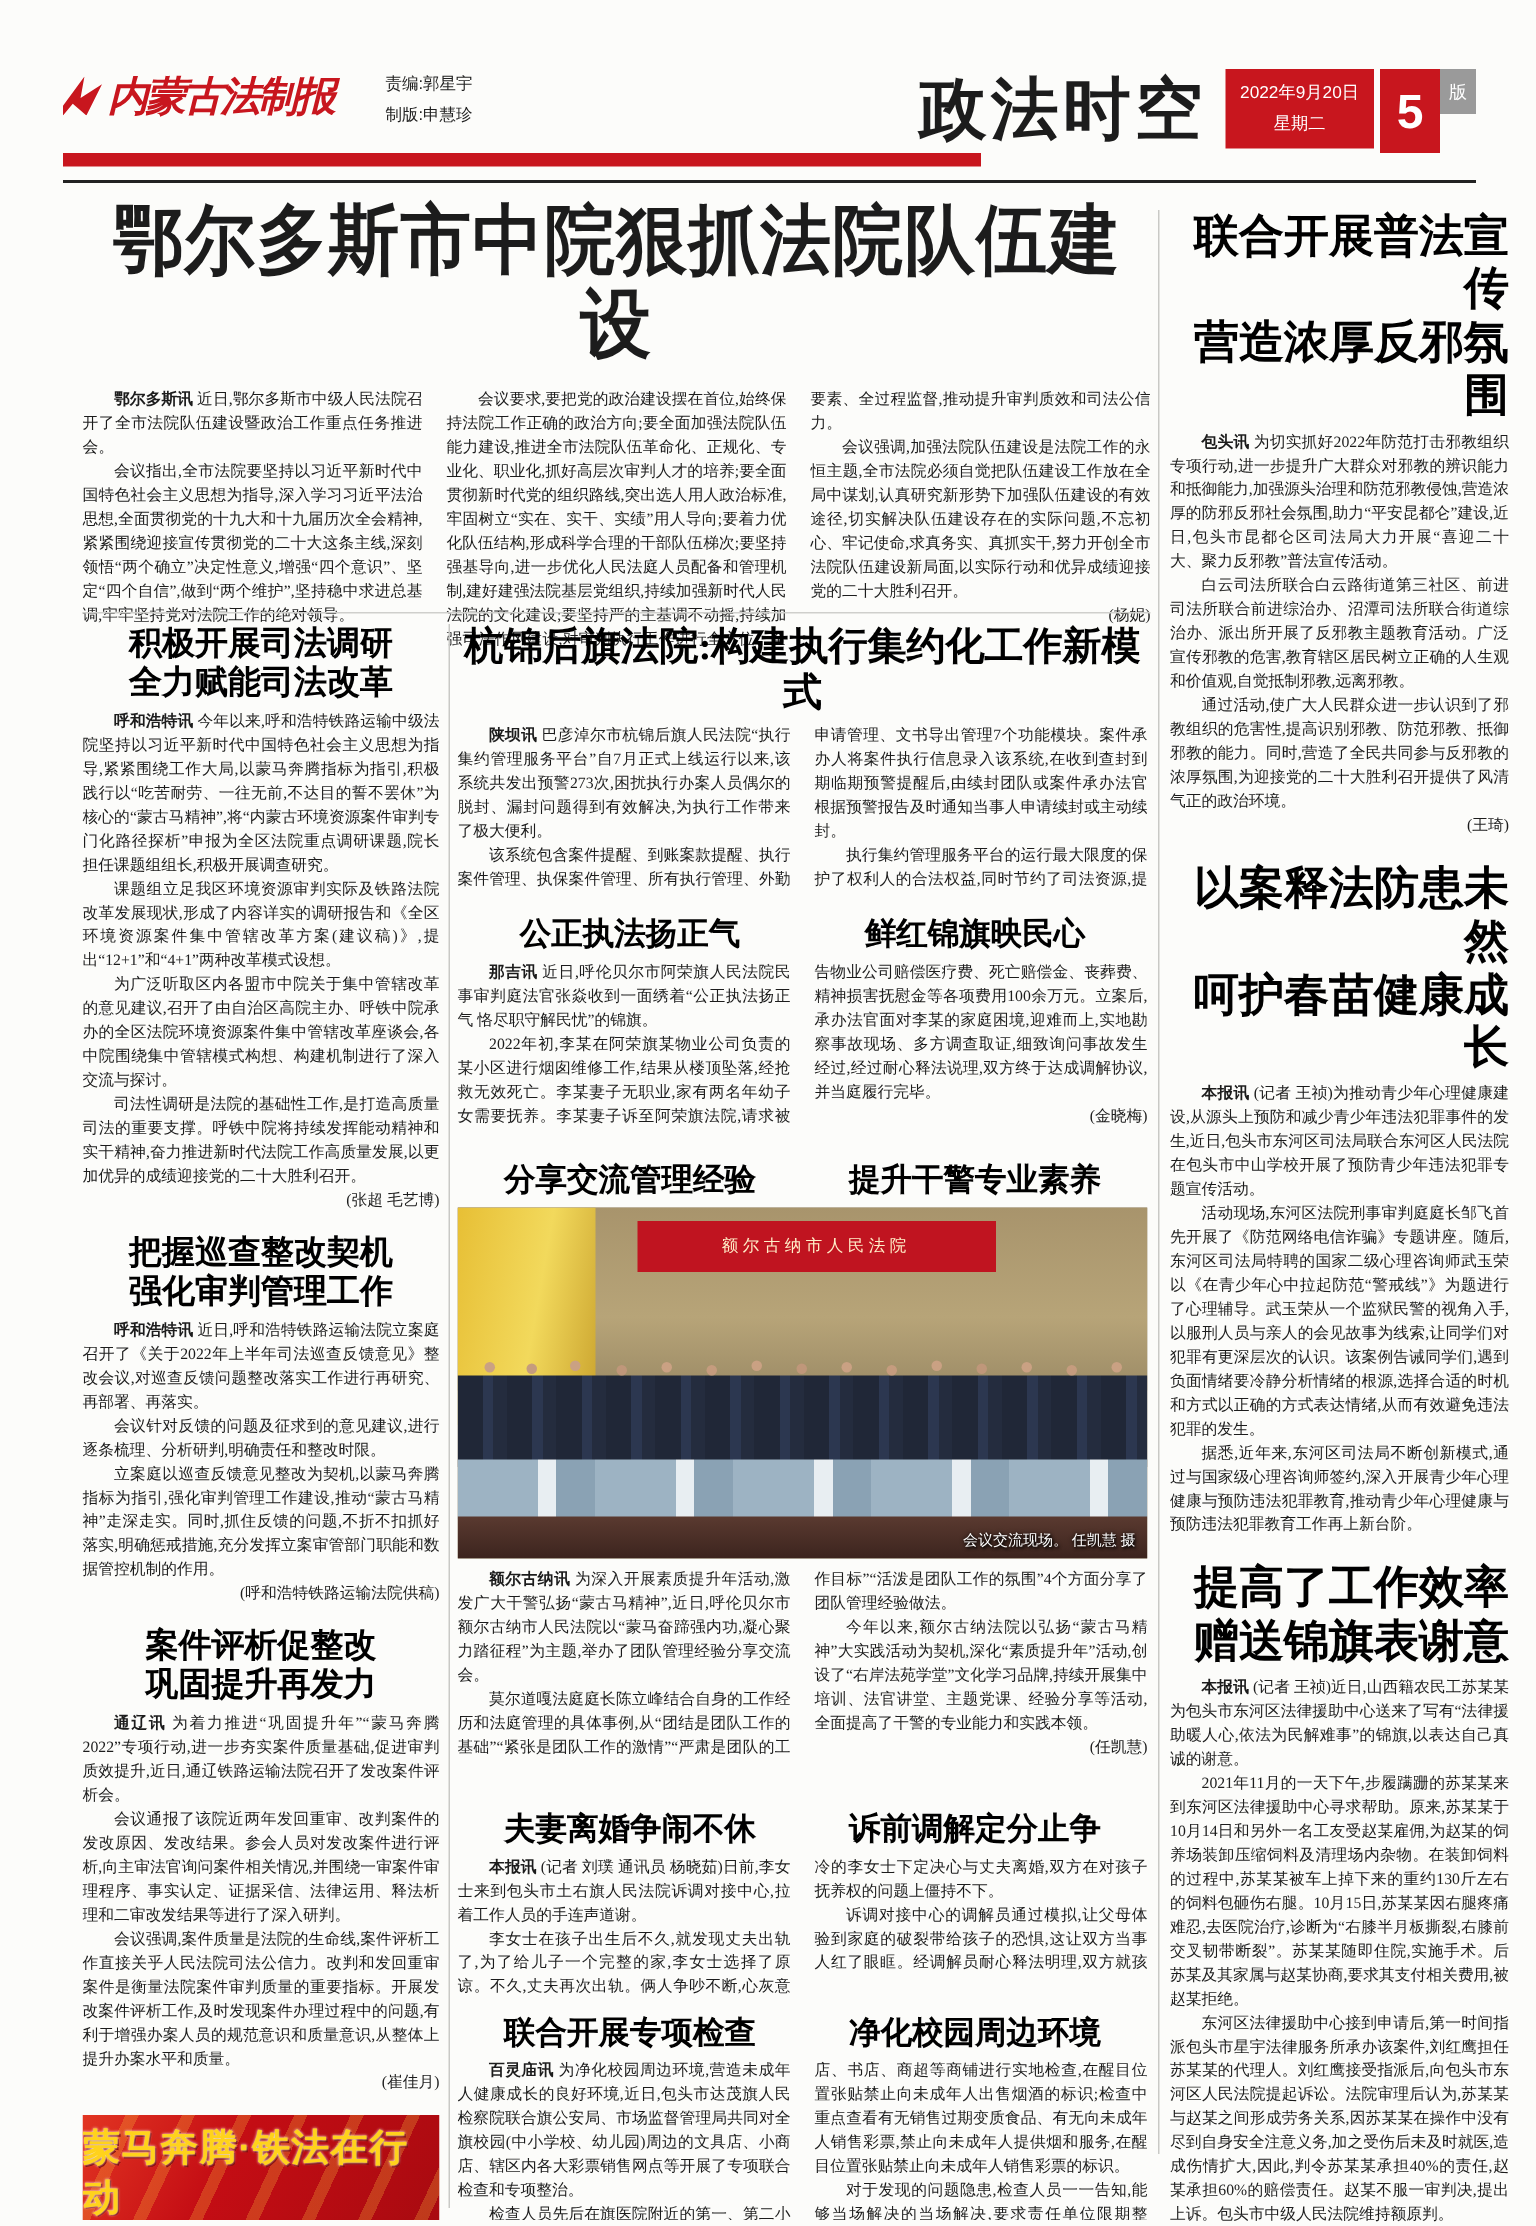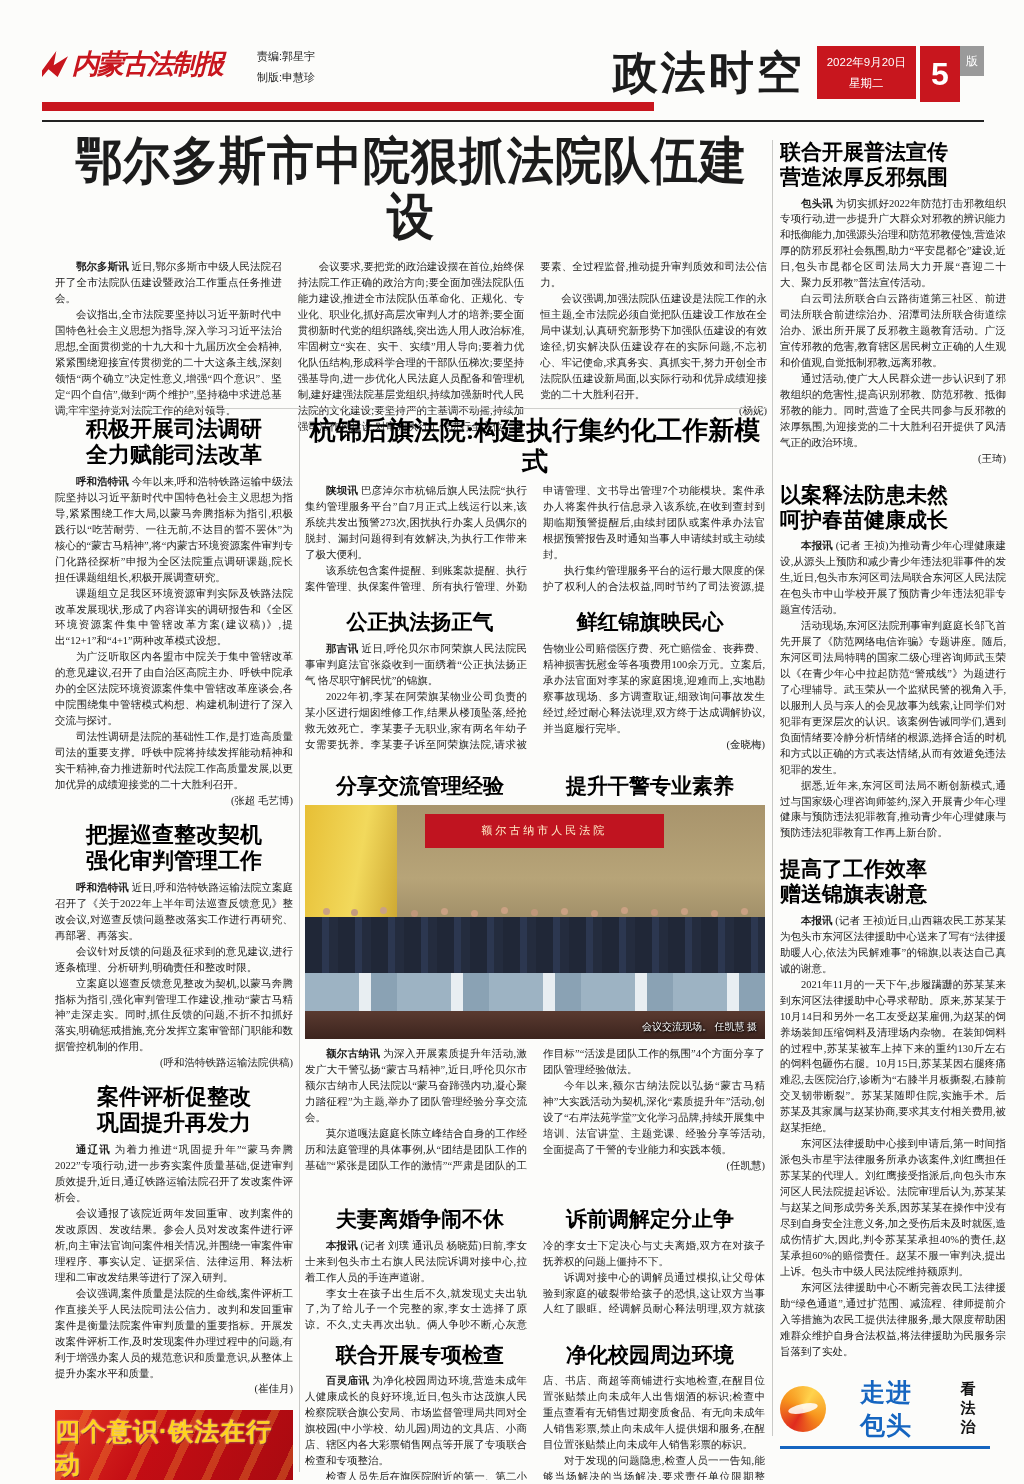--- a/index.html
+++ b/index.html
@@ -80,21 +80,21 @@
                  268px 2px 0 #c59c7e,298px -1px 0 #caa183,328px 1px 0 #bf977a,358px 0 0 #caa183,
                  388px 2px 0 #c59c7e,418px 0 0 #caa183;}
   .ph-tables{position:absolute;left:0;top:72%;width:100%;height:17%;
       background:repeating-linear-gradient(90deg,#9db3c3 0 54px,#e8eef2 54px 66px,#8aa2b4 66px 92px);}
   .ph-floor{position:absolute;left:0;bottom:0;width:100%;height:12%;
       background:linear-gradient(180deg,#5a3a30 0%,#3c241e 100%);}
   .ph-caption{position:absolute;right:8px;bottom:5px;color:#fff;font-size:10px;
       text-shadow:0 0 3px #000,1px 1px 2px #000;}
 
   .region-right{position:absolute;left:780px;top:140px;width:226px;height:1344px;overflow:hidden;}
-  .region-right .art-title{font-size:21px;text-align:left;}
+  .region-right .art-title{font-size:30px;text-align:right;}
   .right-article{margin-bottom:16px;}
 
   .footer-logo{margin-top:6px;display:flex;align-items:center;padding-bottom:4px;
       border-bottom:3px solid #1565c0;width:210px;gap:26px;}
   .logo-circle{width:46px;height:46px;border-radius:50%;margin-right:8px;flex:none;
       background:conic-gradient(from 210deg,#e02b1e,#f7941d,#ffd34d,#f7941d,#e02b1e);position:relative;}
   .logo-circle:after{content:"";position:absolute;left:8px;top:18px;width:30px;height:9px;border-radius:50%;
       background:rgba(255,255,255,.85);transform:rotate(-12deg);}
   .logo-main{color:#1565c0;font-size:25px;font-weight:900;font-family:"Liberation Sans",sans-serif;letter-spacing:1px;}
   .logo-sub{color:#111;font-size:15px;font-weight:bold;margin-left:6px;font-family:"Liberation Sans",sans-serif;}
@@ -180,21 +180,21 @@
       </h2>
       <div class="body-txt">
         <p><b class="dateline">通辽讯</b><span> 为着力推进“巩固提升年”“蒙马奔腾2022”专项行动,进一步夯实案件质量基础,促进审判质效提升,近日,通辽铁路运输法院召开了发改案件评析会。</span></p>
         <p>会议通报了该院近两年发回重审、改判案件的发改原因、发改结果。参会人员对发改案件进行评析,向主审法官询问案件相关情况,并围绕一审案件审理程序、事实认定、证据采信、法律运用、释法析理和二审改发结果等进行了深入研判。</p>
         <p>会议强调,案件质量是法院的生命线,案件评析工作直接关乎人民法院司法公信力。改判和发回重审案件是衡量法院案件审判质量的重要指标。开展发改案件评析工作,及时发现案件办理过程中的问题,有利于增强办案人员的规范意识和质量意识,从整体上提升办案水平和质量。</p>
         <div class="byline">(崔佳月)</div>
       </div>
     </div>
 
     <div class="left-banner">
-      <span class="banner-text">四个意识·铁法在行动</span>
+      <span class="banner-text">蒙马奔腾·铁法在行动</span>
     </div>
   </div>
 
   <div class="region-mid">
 
     <div class="mid-article">
       <h2 class="art-title t-single">杭锦后旗法院:构建执行集约化工作新模式</h2>
       <div class="body-txt cols2" style="height:118px;">
         <p><b class="dateline">陕坝讯</b><span> 巴彦淖尔市杭锦后旗人民法院“执行集约管理服务平台”自7月正式上线运行以来,该系统共发出预警273次,困扰执行办案人员偶尔的脱封、漏封问题得到有效解决,为执行工作带来了极大便利。</span></p>
         <p>该系统包含案件提醒、到账案款提醒、执行案件管理、执保案件管理、所有执行管理、外勤申请管理、文书导出管理7个功能模块。案件承办人将案件执行信息录入该系统,在收到查封到期临期预警提醒后,由续封团队或案件承办法官根据预警报告及时通知当事人申请续封或主动续封。</p>

